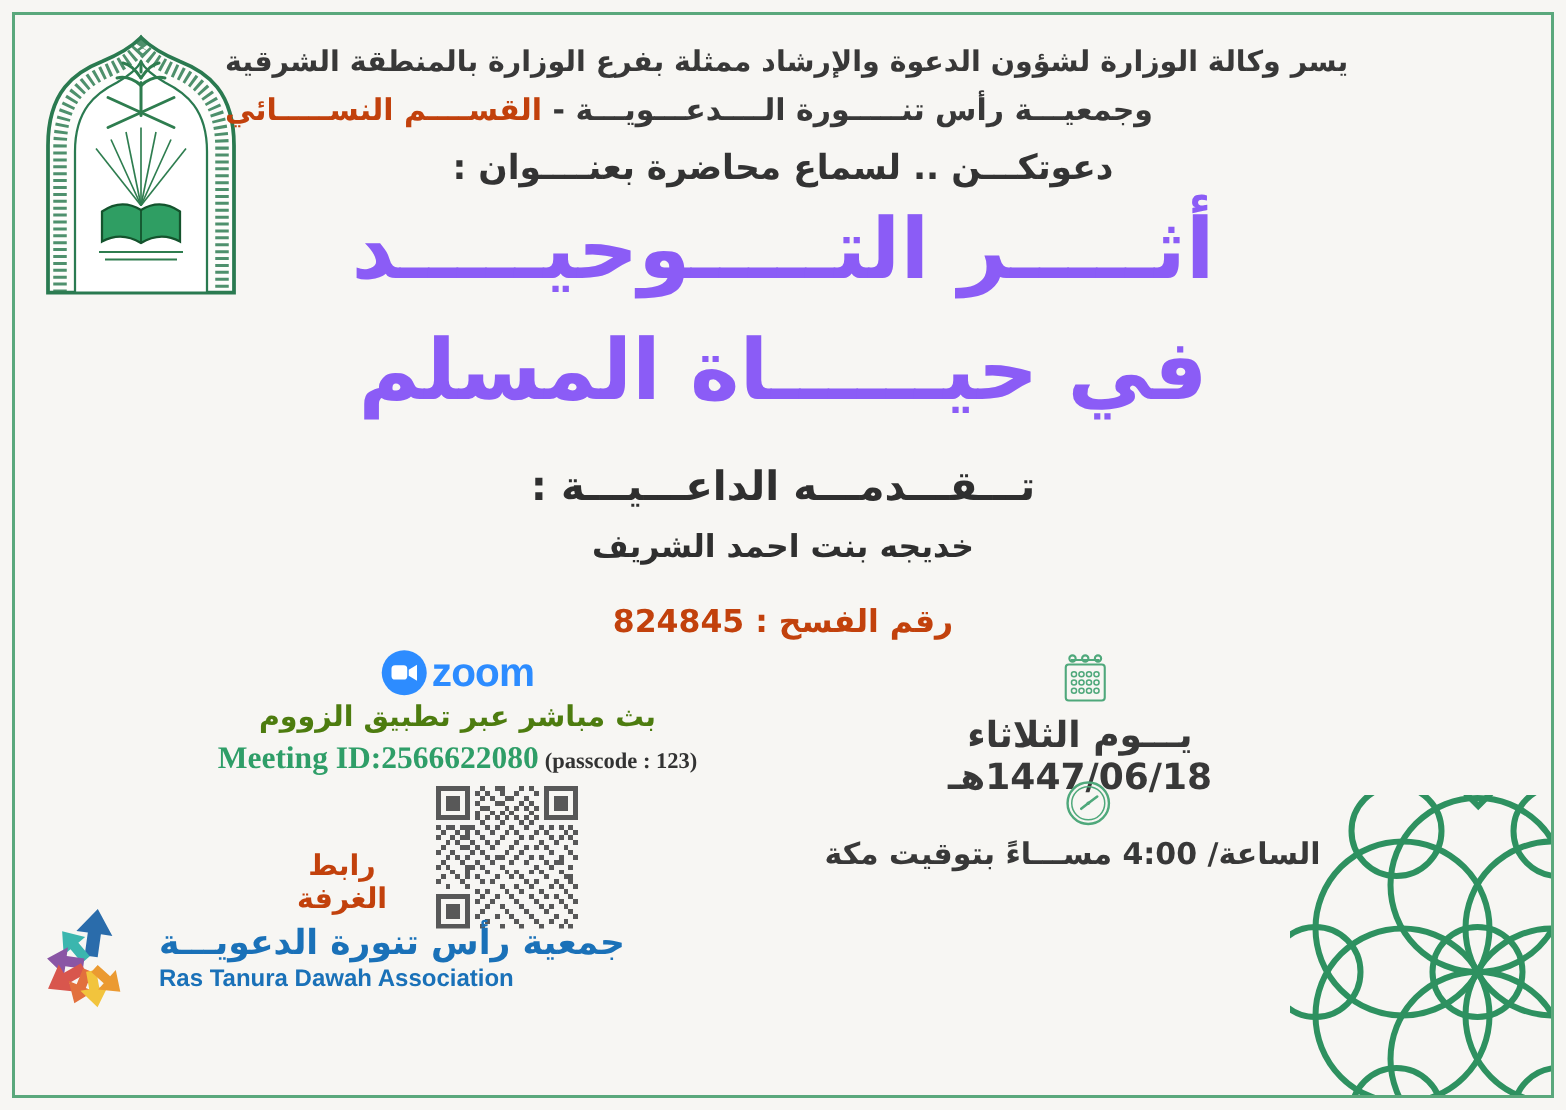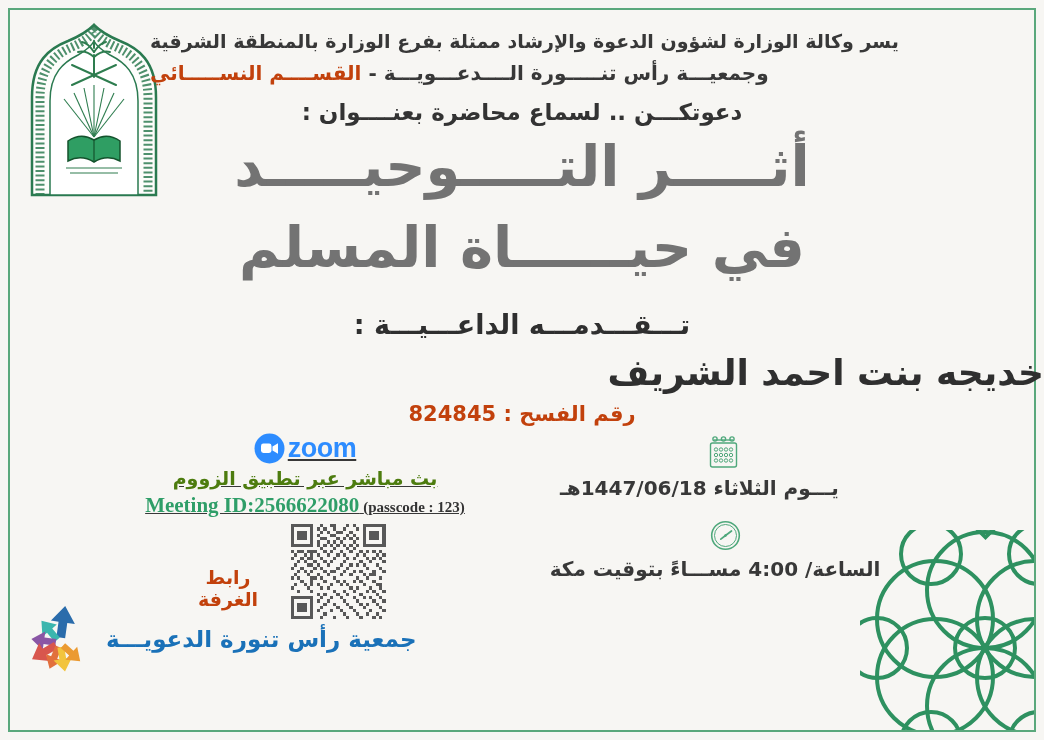--- a/index.html
+++ b/index.html
@@ -11,39 +11,39 @@
   .ctr{left:0;right:0;text-align:center;}
   .green{color:#c2410c;}
 
   .ministry{position:absolute;left:26px;top:20px;width:136px;height:180px;}
 
   .header{position:absolute;left:150px;right:70px;top:30px;text-align:left;}
   .header .l1{font-size:19px;font-weight:bold;}
   .header .l2{font-size:20px;font-weight:bold;margin-top:9px;letter-spacing:.5px;}
 
   .invite{top:99px;font-size:23px;font-weight:bold;color:#333;}
-  .title{top:126px;font-size:56px;font-weight:bold;line-height:1.45;color:#737373;}
+  .title{top:126px;font-size:56px;font-weight:bold;line-height:1.45;color:#8b5cf6;}
   .presenter-label{top:309px;font-size:27px;font-weight:bold;color:#2f2f2f;}
-  .presenter-name{top:352px;font-size:36px;font-weight:bold;color:#2f2f2f;text-align:right;}
+  .presenter-name{top:352px;font-size:21px;font-weight:bold;color:#2f2f2f;}
   .permit{top:402px;font-size:21px;font-weight:bold;}
 
-  .zoom-block{position:absolute;left:140px;top:431px;width:330px;text-align:center;text-decoration:underline;}
+  .zoom-block{position:absolute;left:140px;top:431px;width:330px;text-align:center;}
   .zoom-row{display:flex;justify-content:center;align-items:center;gap:3px;height:34px;}
   .zoom-word{font-family:"Liberation Sans",sans-serif;font-weight:bold;font-size:27px;color:#2d8cff;letter-spacing:-.5px;}
   .live{margin-top:2px;font-size:19px;font-weight:bold;color:#4d7c0f;}
   .meeting{margin-top:4px;font-family:"Liberation Serif",serif;direction:ltr;}
   .meeting .id{color:#2f9e68;font-weight:bold;font-size:21px;}
   .meeting .pass{color:#333;font-weight:bold;font-size:15px;}
 
   .room-label{position:absolute;left:178px;top:566px;width:100px;text-align:center;
               font-size:19px;font-weight:bold;}
   .qr{position:absolute;left:289px;top:524px;width:98px;height:95px;}
 
   .cal{position:absolute;left:707px;top:435px;width:33px;height:35px;}
-  .date{position:absolute;left:560px;top:476px;width:320px;text-align:left;font-size:20px;font-weight:bold;}
+  .date{position:absolute;left:560px;top:476px;width:320px;text-align:center;font-size:24px;font-weight:bold;}
   .clk{position:absolute;left:710px;top:520px;width:31px;height:31px;}
   .time{position:absolute;left:545px;top:557px;width:340px;text-align:center;font-size:20px;font-weight:bold;}
 
   .assoc{position:absolute;left:20px;top:597px;display:flex;align-items:center;gap:8px;}
   .assoc-text{display:flex;flex-direction:column;line-height:1.25;}
   .assoc-ar{color:#1a71b8;font-size:23px;font-weight:bold;direction:rtl;}
   .assoc-en{color:#1a71b8;font-family:"Liberation Sans",sans-serif;font-size:16px;font-weight:bold;}
 
   .ornament{position:absolute;right:10px;bottom:10px;width:176px;height:200px;overflow:hidden;}
   .ornament svg{position:absolute;left:2px;top:-2px;}
@@ -213,20 +213,21 @@
         <g transform="translate(40,46) rotate(170) scale(0.85)">
             <polygon points="0,-34 11,-19 4,-19 4,-5 -4,-5 -4,-19 -11,-19" fill="#f2c43d"></polygon>
           </g>
         <g transform="translate(40,46) rotate(132) scale(0.8)">
             <polygon points="0,-34 11,-19 4,-19 4,-5 -4,-5 -4,-19 -11,-19" fill="#eb9a31"></polygon>
           </g>
       </g>
     </svg>
     <div class="assoc-text">
       <span class="assoc-ar">جمعية رأس تنورة الدعويـــة</span>
+      <span class="assoc-en">Ras Tanura Dawah Association</span>
     </div>
   </div>
 
   <div class="ornament">
     <svg width="250" height="240" viewBox="0 0 250 240">
       <g fill="none" stroke="#2e9160" stroke-width="4">
         <circle cx="125" cy="62" r="58"></circle>
         <circle cx="175" cy="91" r="58"></circle>
         <circle cx="175" cy="149" r="58"></circle>
         <circle cx="125" cy="178" r="58"></circle>

